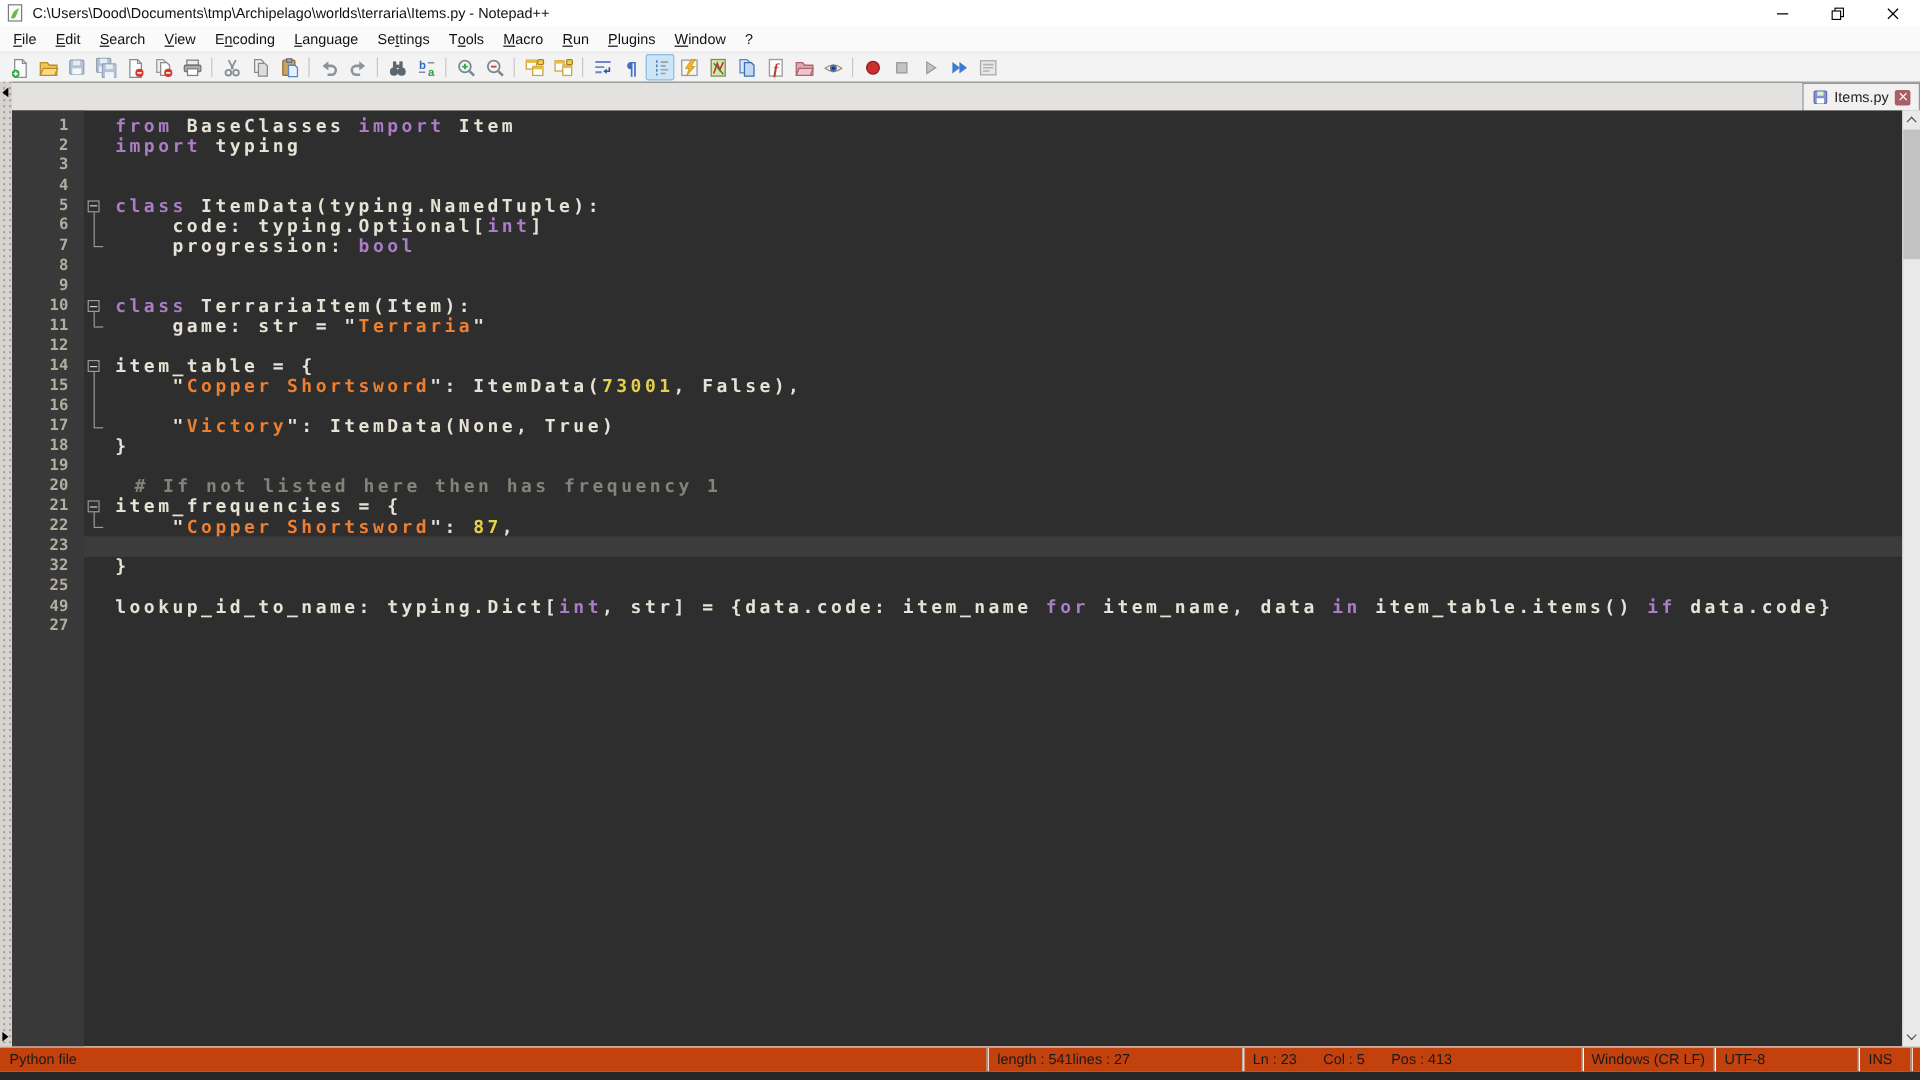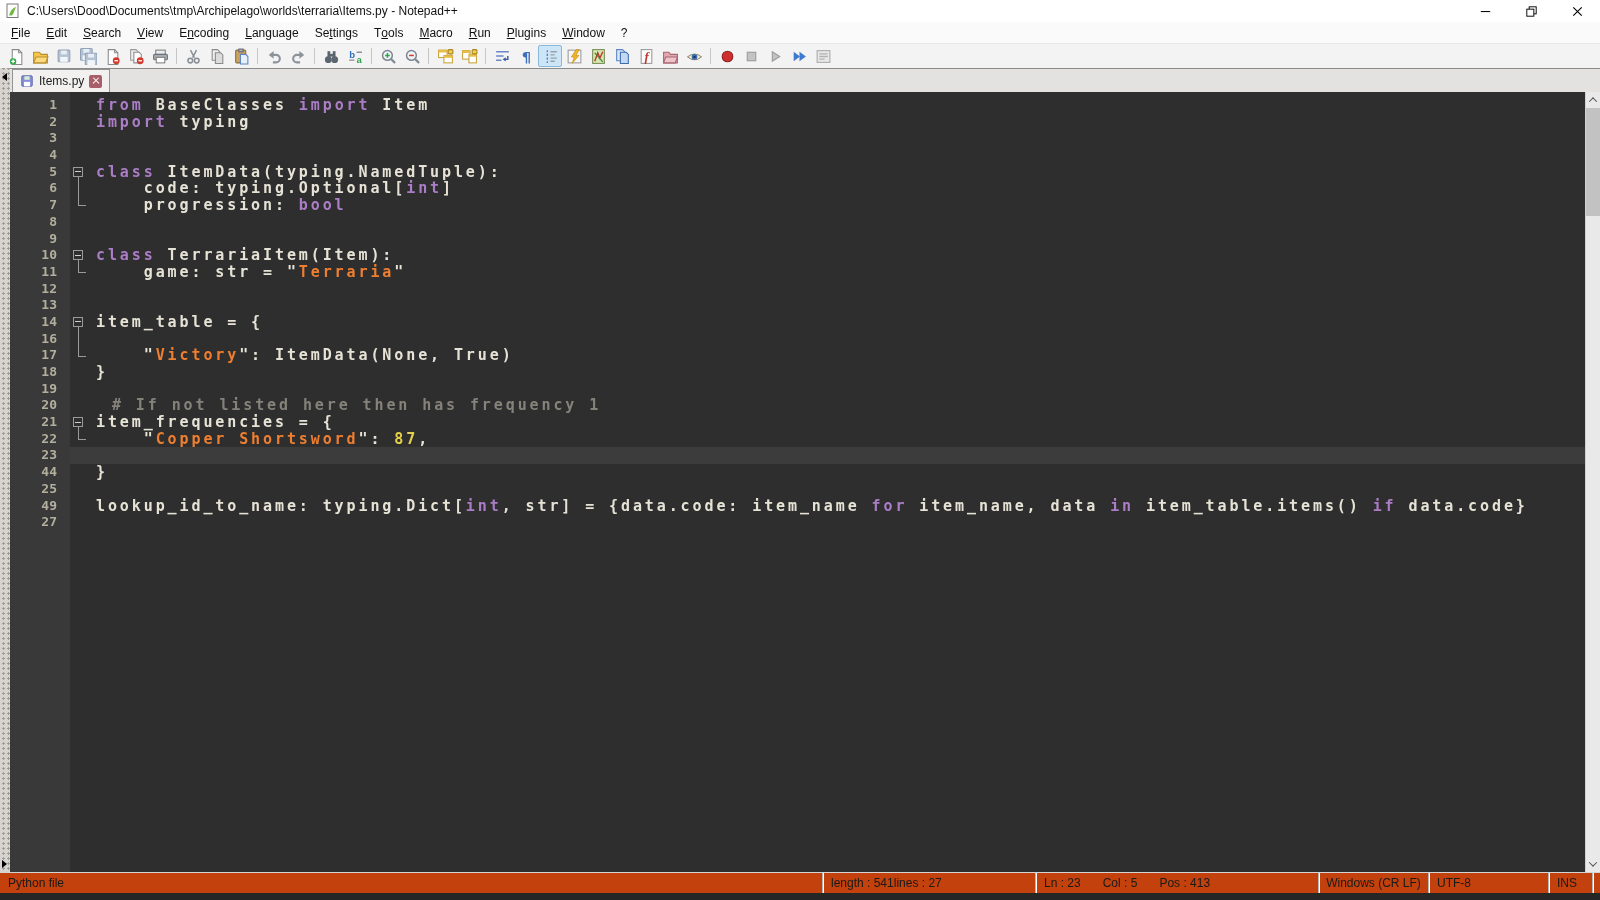--- a/index.html
+++ b/index.html
@@ -33,21 +33,21 @@
     background-image:radial-gradient(#a09d97 1px, transparent 1.3px);
     background-size:5px 5px; background-position:1px 8px; position:relative; }
   .strip-arrow-top { position:absolute; top:5px; left:2px; width:0; height:0;
     border-top:4px solid transparent; border-bottom:4px solid transparent; border-right:5px solid #000; }
   .strip-arrow-bottom { position:absolute; bottom:4px; left:2px; width:0; height:0;
     border-top:4px solid transparent; border-bottom:4px solid transparent; border-left:5px solid #000; }
 
   .editor-col { flex:1 1 auto; display:flex; flex-direction:column; min-width:0; }
 
   
-  .tabbar { height:24px; flex:0 0 auto; background:#e4e2e0; border-top:1px solid #8a8a8a; display:flex; align-items:flex-end; padding-left:2px; }
+  .tabbar { height:24px; flex:0 0 auto; background:#e4e2e0; border-top:1px solid #8a8a8a; display:flex; align-items:flex-end; padding-left:2px;justify-content:flex-end; }
   .tab { height:23px; background:#f2f1f0; border:1px solid #949494; border-bottom:none; display:flex; align-items:center; gap:5px; padding:0 7px; }
   .tab .tab-label { font-size:12px; color:#222; }
   .tab .tab-save-icon svg { width:14px; height:14px; display:block; }
   .tab .tab-close { width:13px; height:13px; background:#a95f68; border-radius:2px; position:relative; }
   .tab .tab-close:before, .tab .tab-close:after { content:""; position:absolute; left:2.5px; top:5.8px; width:8px; height:1.4px; background:#fff; }
   .tab .tab-close:before { transform:rotate(45deg); }
   .tab .tab-close:after { transform:rotate(-45deg); }
 
   
   .editor { flex:1 1 auto; display:flex; min-height:0; background:var(--editor-bg); }
@@ -533,35 +533,37 @@
                   <span class="farm"></span>
                 </div>
                 <div class="code"><span class="tk-d">    game: str = "</span><span class="tk-s">Terraria</span><span class="tk-d">"</span></div>
               </div>
               <div class="row">
                 <div class="ln">12</div>
                 <div class="fold"></div>
                 <div class="code"></div>
               </div>
               <div class="row">
-                <div class="ln">13</div>
-                <div class="fold"></div>
-                <div class="code"></div>
-              </div>
-              <div class="row">
                 <div class="ln">14</div>
                 <div class="fold">
                   <span class="fbox">
                     <span class="fminus"></span>
                   </span>
                   <span class="fstem"></span>
                 </div>
                 <div class="code"><span class="tk-d">item_table = {</span></div>
               </div>
               <div class="row">
+                <div class="ln">15</div>
+                <div class="fold">
+                  <span class="fline"></span>
+                </div>
+                <div class="code"><span class="tk-d">    "</span><span class="tk-s">Copper Shortsword</span><span class="tk-d">": ItemData(</span><span class="tk-n">73001</span><span class="tk-d">, False),</span></div>
+              </div>
+              <div class="row">
                 <div class="ln">16</div>
                 <div class="fold">
                   <span class="fline"></span>
                 </div>
                 <div class="code"></div>
               </div>
               <div class="row">
                 <div class="ln">17</div>
                 <div class="fold">
                   <span class="fline half"></span>
@@ -601,21 +603,21 @@
                   <span class="farm"></span>
                 </div>
                 <div class="code"><span class="tk-d">    "</span><span class="tk-s">Copper Shortsword</span><span class="tk-d">": </span><span class="tk-n">87</span><span class="tk-d">,</span></div>
               </div>
               <div class="row current">
                 <div class="ln">23</div>
                 <div class="fold"></div>
                 <div class="code"></div>
               </div>
               <div class="row">
-                <div class="ln">44</div>
+                <div class="ln">32</div>
                 <div class="fold"></div>
                 <div class="code"><span class="tk-d">}</span></div>
               </div>
               <div class="row">
                 <div class="ln">25</div>
                 <div class="fold"></div>
                 <div class="code"></div>
               </div>
               <div class="row">
                 <div class="ln">49</div>

